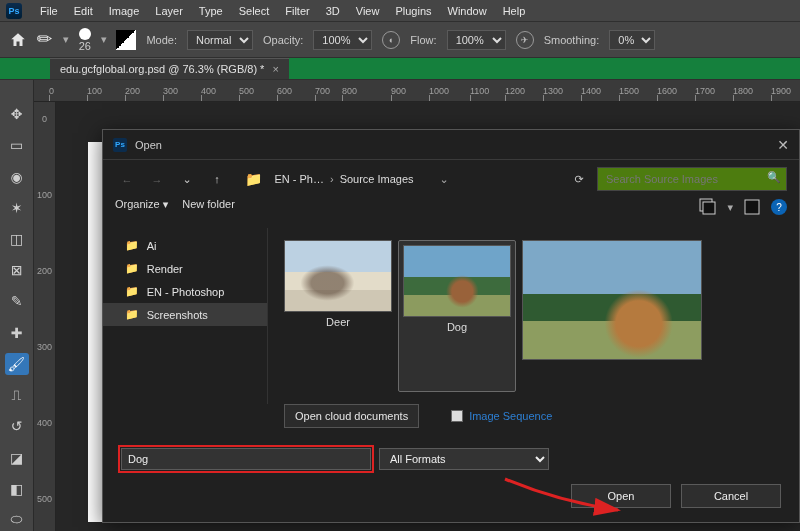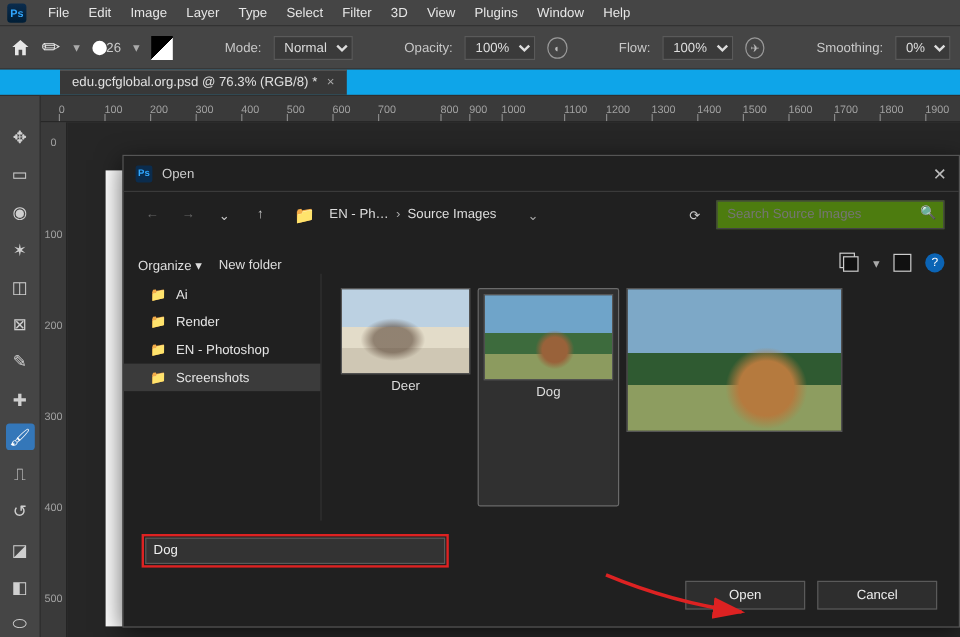--- a/index.html
+++ b/index.html
@@ -7,28 +7,28 @@
 
 
 
 .menubar { display: flex; align-items: center; height: 22px; background: #454545; padding: 0 6px; border-bottom: 1px solid #2f2f2f; }
 .menubar .ps-logo { width: 16px; height: 16px; margin-right: 10px; background: linear-gradient(#0b2c4d,#001e36); border-radius: 3px; display:flex; align-items:center; justify-content:center; color:#31a8ff; font-weight:700; font-size:9px; }
 .menubar .mitem { padding: 4px 8px; color: #e6e6e6; cursor: default; }
 
 .optionsbar { display:flex; align-items:center; height: 36px; background:#454545; border-bottom:1px solid #2f2f2f; padding:0 8px; gap:10px; }
 .optionsbar .home-icon { width:20px; height:20px; display:flex; align-items:center; justify-content:center; }
 .optionsbar .brush-glyph { color:#e6e6e6; font-size:18px; transform: rotate(-45deg) translateY(-1px); }
-.optionsbar .size-circle-wrap { display:flex; flex-direction:row; align-items:center; color:#ccc; font-size:9px; }
+.optionsbar .size-circle-wrap { display:flex; flex-direction:column; align-items:center; color:#ccc; font-size:9px; }
 .optionsbar .size-circle { width:12px; height:12px; background:#fff; border-radius:50%; }
 .optionsbar .swatch { width:20px; height:20px; background:linear-gradient(135deg,#000 50%,#fff 50%); }
-.optionsbar .lbl { color:#c8c8c8;margin-left:33px; }
+.optionsbar .lbl { color:#c8c8c8; }
 .optionsbar select { background:#3a3a3a; color:#ddd; border:1px solid #5a5a5a; height:20px; font-size:11px; padding:0 4px; }
 .circ { width:18px;height:18px;border:1px solid #999;border-radius:50%;display:inline-flex;align-items:center;justify-content:center;color:#bbb;font-size:9px; }
 
-.tabbar { height: 22px; background:#0ea5e9; display:flex; align-items:flex-end; padding-left:50px; border-bottom:1px solid #2f2f2f; }
+.tabbar { height: 22px; background:#15803d; display:flex; align-items:flex-end; padding-left:50px; border-bottom:1px solid #2f2f2f; }
 .tabbar .doc-tab { background:#383838; color:#e0e0e0; font-size:10px; padding:4px 10px; border-top:1px solid #565656; display:flex; align-items:center; gap:6px; }
 .tabbar .doc-tab .close-x { color:#aaa; margin-left:2px; }
 
 .workspace { position:relative; height: calc(531px - 22px - 36px - 22px); }
 .toolcol { position:absolute; left:0; top:0; width:34px; bottom:0; background:#454545; border-right:1px solid #2a2a2a; display:flex; flex-direction:column; align-items:center; padding-top:23px; gap:9px;}
 .toolcol .tool { width:24px; height:24px; display:flex; align-items:center; justify-content:center; color:#cfcfcf; font-size:14px; border-radius:3px; }
 .toolcol .tool.sel { background:#3477b9; color:#fff; }
 
 .ruler-h { position:absolute; left:34px; top:0; right:0; height:22px; background:#3a3a3a; border-bottom:1px solid #242424; display:flex; align-items:center; overflow:hidden; }
 .ruler-h .tick { position:absolute; top:0; bottom:0; display:flex; align-items:center; color:#a0a0a0; font-size:9px; }
@@ -49,21 +49,21 @@
 .nav-btn { width:24px;height:24px; display:flex; align-items:center; justify-content:center; color:#ccc; }
 .nav-btn.disabled{ color:#666; }
 .folder-glyph { color:#e2b12f; font-size:14px; margin:0 6px 0 10px; }
 .path { display:flex; align-items:center; gap:6px; color:#ddd; flex:0 0 auto;text-align:right; }
 .path .chev { color:#aaa; }
 .nav-row .spacer { flex:1; }
 .search-field { position:relative; width:190px; }
 .search-field input { width:100%; height:24px; background:#4d7c0f; border:1px solid #444; color:#ddd; padding:0 22px 0 8px; }
 .search-icon-r { position:absolute; right:6px; top:4px; color:#ccc; }
 
-.toolbar-row { height:30px; display:flex; align-items:flex-end; padding:0 12px; gap:30px; }
+.toolbar-row { height:30px; display:flex; align-items:flex-start; padding:0 12px; gap:30px; }
 .toolbar-row .left { display:flex; gap:14px; }
 .toolbar-row .link { color:#ddd; }
 .toolbar-row .right { margin-left:auto; display:flex; align-items:center; gap:10px; }
 .view-ico { width:18px;height:18px; display:inline-block; }
 .help-circ { width:16px;height:16px;border-radius:50%;background:#0b64b5;color:#fff;display:flex;align-items:center;justify-content:center;font-size:10px; }
 
 .body-row { flex:1; display:flex; overflow:hidden; }
 .folders { width:165px; border-right:1px solid #333; padding:6px 0; }
 .folder-item { display:flex; align-items:center; gap:8px; padding:5px 10px 5px 22px; color:#e4e4e4; }
 .folder-item.sel { background:#3b3b3b; }
@@ -177,23 +177,23 @@
 
   <div class="ruler-h">
     <span class="tick" style="left:15px">0</span>
     <span class="tick" style="left:53px">100</span>
     <span class="tick" style="left:91px">200</span>
     <span class="tick" style="left:129px">300</span>
     <span class="tick" style="left:167px">400</span>
     <span class="tick" style="left:205px">500</span>
     <span class="tick" style="left:243px">600</span>
     <span class="tick" style="left:281px">700</span>
-    <span class="tick" style="left:333px">800</span>
+    <span class="tick" style="left:308px">800</span>
     <span class="tick" style="left:357px">900</span>
-    <span class="tick" style="left:384px">1000</span>
+    <span class="tick" style="left:395px">1000</span>
     <span class="tick" style="left:436px">1100</span>
     <span class="tick" style="left:471px">1200</span>
     <span class="tick" style="left:509px">1300</span>
     <span class="tick" style="left:547px">1400</span>
     <span class="tick" style="left:585px">1500</span>
     <span class="tick" style="left:623px">1600</span>
     <span class="tick" style="left:661px">1700</span>
     <span class="tick" style="left:699px">1800</span>
     <span class="tick" style="left:737px">1900</span>
   </div>
@@ -289,25 +289,35 @@
       <div class="thumb sel">
         <div class="img dog"></div>
         <span>Dog</span>
       </div>
       <div class="thumb thumb3">
         <div class="img dog-big"></div>
       </div>
     </div>
   </div>
 
+  <div class="cloud-row">
+    <button class="cloud-btn">Open cloud documents</button>
+    <label class="img-seq">
+      <span class="chk"></span>
+      <span>Image Sequence</span>
+    </label>
+  </div>
 
   <div class="fn-row">
     <div class="fn-box">
       <input value="Dog" style="">
       <div class="red-rect"></div>
+    </div>
+    <div class="fmt-box">
+      <select><option>All Formats</option></select>
     </div>
   </div>
 
   <div class="btn-row">
     <button>Open</button>
     <button>Cancel</button>
   </div>
 </div>
 
 <svg class="arrow-annot" width="140" height="50">

